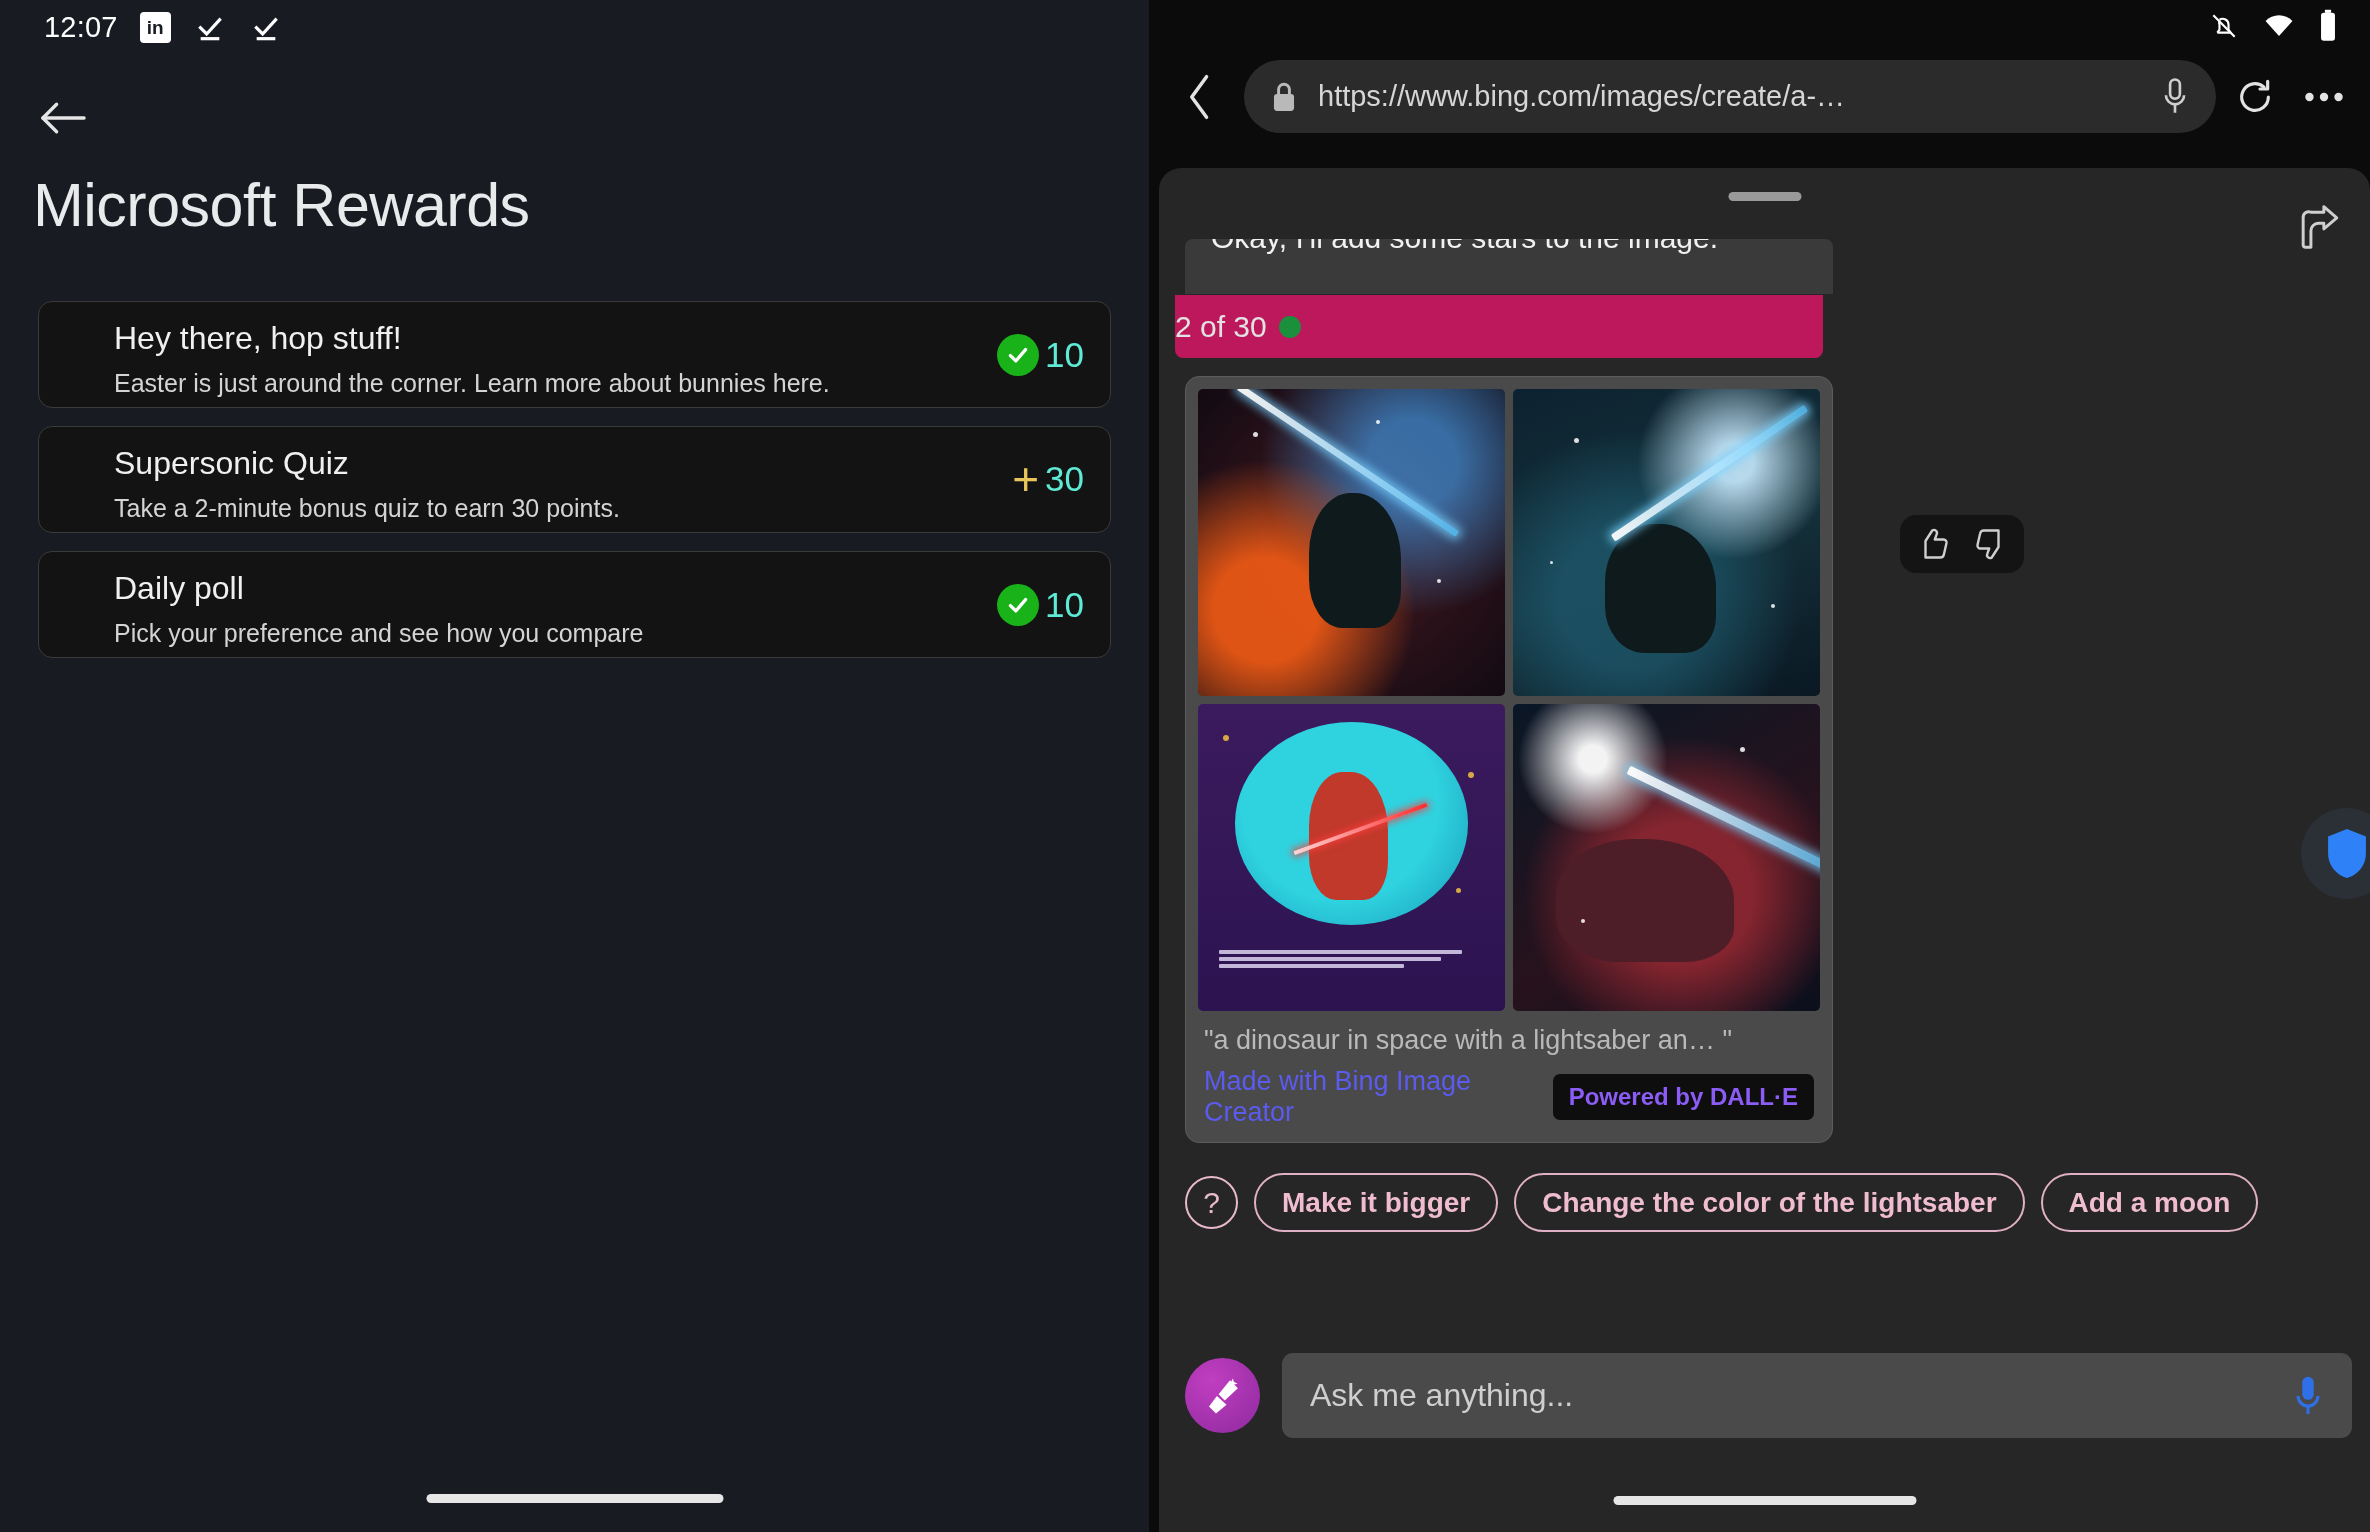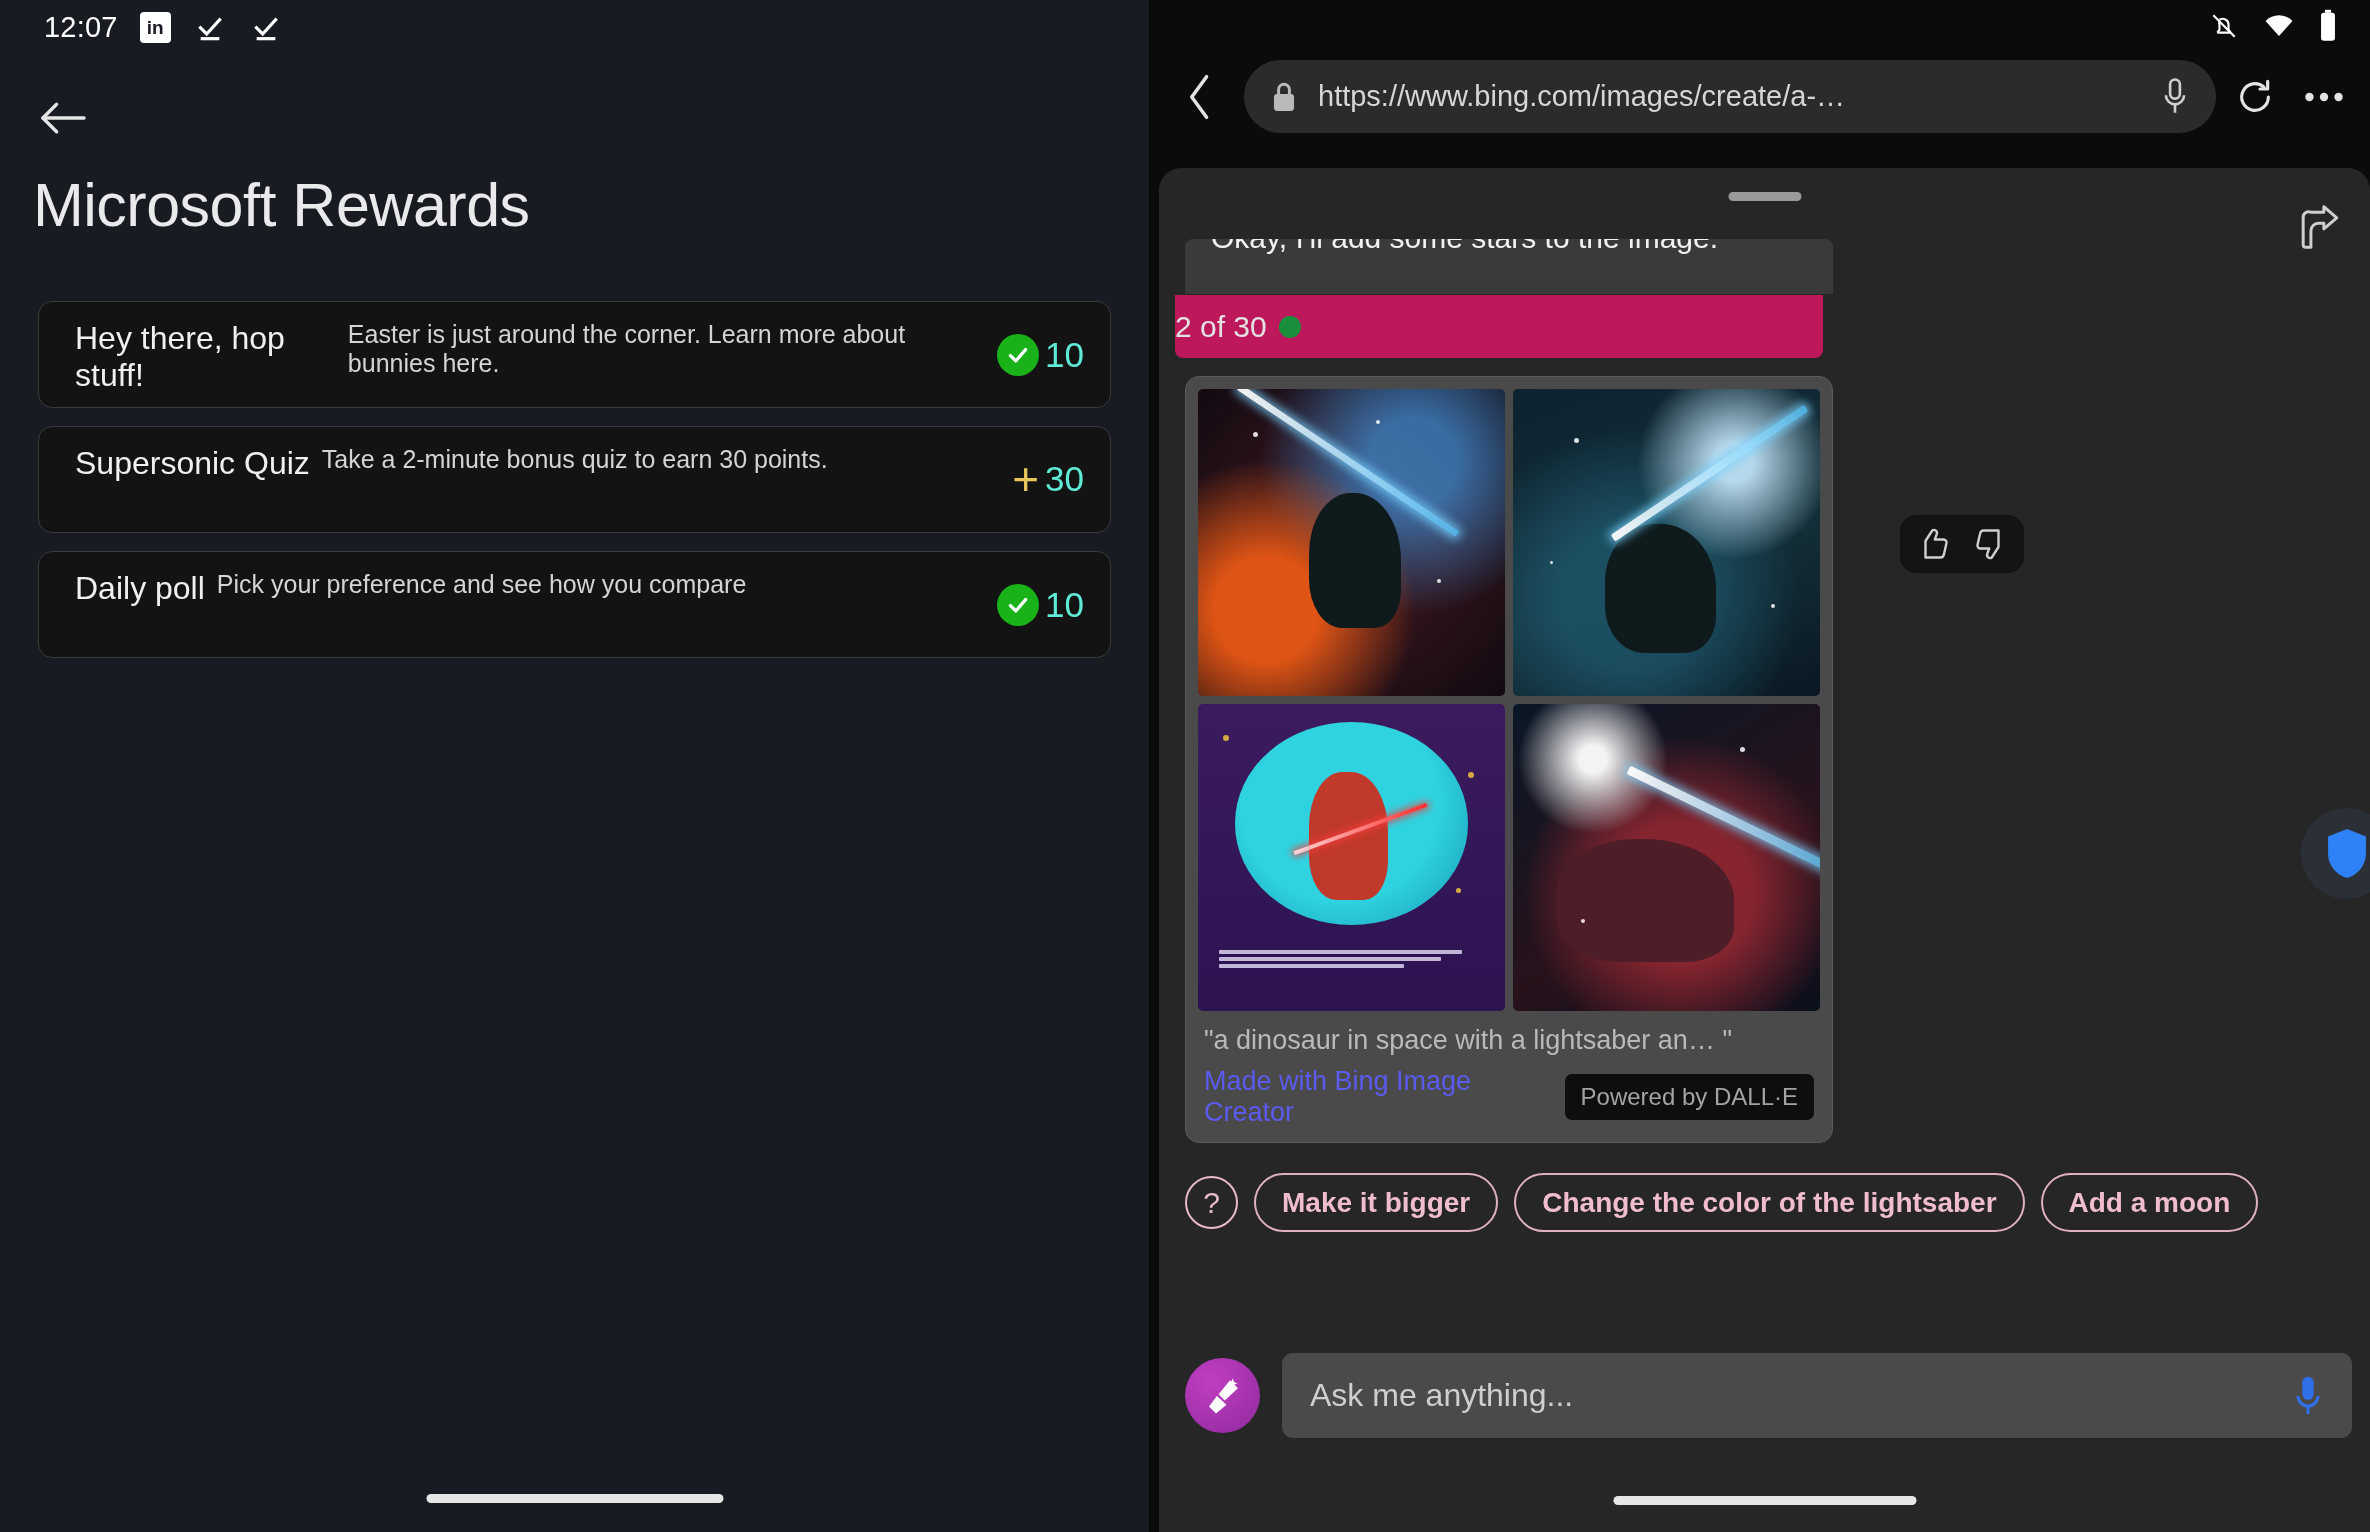--- a/index.html
+++ b/index.html
@@ -43,21 +43,21 @@
   .card {
     position: relative;
     background: #131313;
     border: 1px solid #3a3a3a;
     border-radius: 14px;
     height: 107px;
     padding: 18px 26px 0 36px;
     display: flex; align-items: flex-start; justify-content: space-between;
     cursor: pointer;
   }
-  .card-txt { display: flex; flex-direction: row; gap: 12px; }
+  .card-txt { display: flex; flex-direction: column; gap: 12px; margin-left: 39px; }
   .card-title { color: #f0f0f0; font-size: 32px; font-weight: 400; }
   .card-sub  { color: #d4d4d4; font-size: 25px; font-weight: 400; }
   .card-right { display: flex; align-items: center; gap: 6px; margin-top: 14px; }
   .pts-check {
     width: 42px; height: 42px; border-radius: 50%;
     background: #19b319; display: flex; align-items: center; justify-content: center;
   }
   .pts-plus { color: #e8c55a; font-size: 46px; line-height: 34px; font-weight: 300; }
   .pts-num { color: #5eead4; font-size: 35px; }
   .l-homebar {
@@ -171,21 +171,21 @@
     position: absolute; background: linear-gradient(90deg, rgba(255,255,255,.95), rgba(90,200,255,.8));
     box-shadow: 0 0 10px 3px rgba(120,210,255,.75); border-radius: 2px;
   }
   .star { position: absolute; background: #fff; border-radius: 50%; opacity: .85; }
   .rexsil { position: absolute; background: #0e1a1c; border-radius: 45% 50% 28% 36%; }
 
   .img-caption { color: #b9b9b9; font-size: 27px; margin: 14px 4px 6px 6px; white-space: nowrap; overflow: hidden; }
   .img-footer { display: flex; align-items: center; justify-content: space-between; padding: 4px 6px 0 6px; }
   .made-with { color: #5b5bf0; font-size: 27px; cursor: pointer; }
   .dalle-badge {
-    background: #0e0e0e; color: #a3a3a3; font-size: 24px; font-weight: normal;
+    background: #0e0e0e; color: #8b5cf6; font-size: 24px; font-weight: bold;
     border-radius: 7px; padding: 9px 16px; white-space: nowrap;
   }
 
   
   .chips { position: absolute; left: 26px; right: 0; top: 1005px; display: flex; align-items: center; gap: 16px; }
   .chip-q {
     flex: 0 0 auto; width: 53px; height: 53px; border-radius: 50%;
     border: 2px solid #e8b9cc; color: #e8b9cc; font-size: 30px;
     display: flex; align-items: center; justify-content: center; cursor: pointer;
   }

